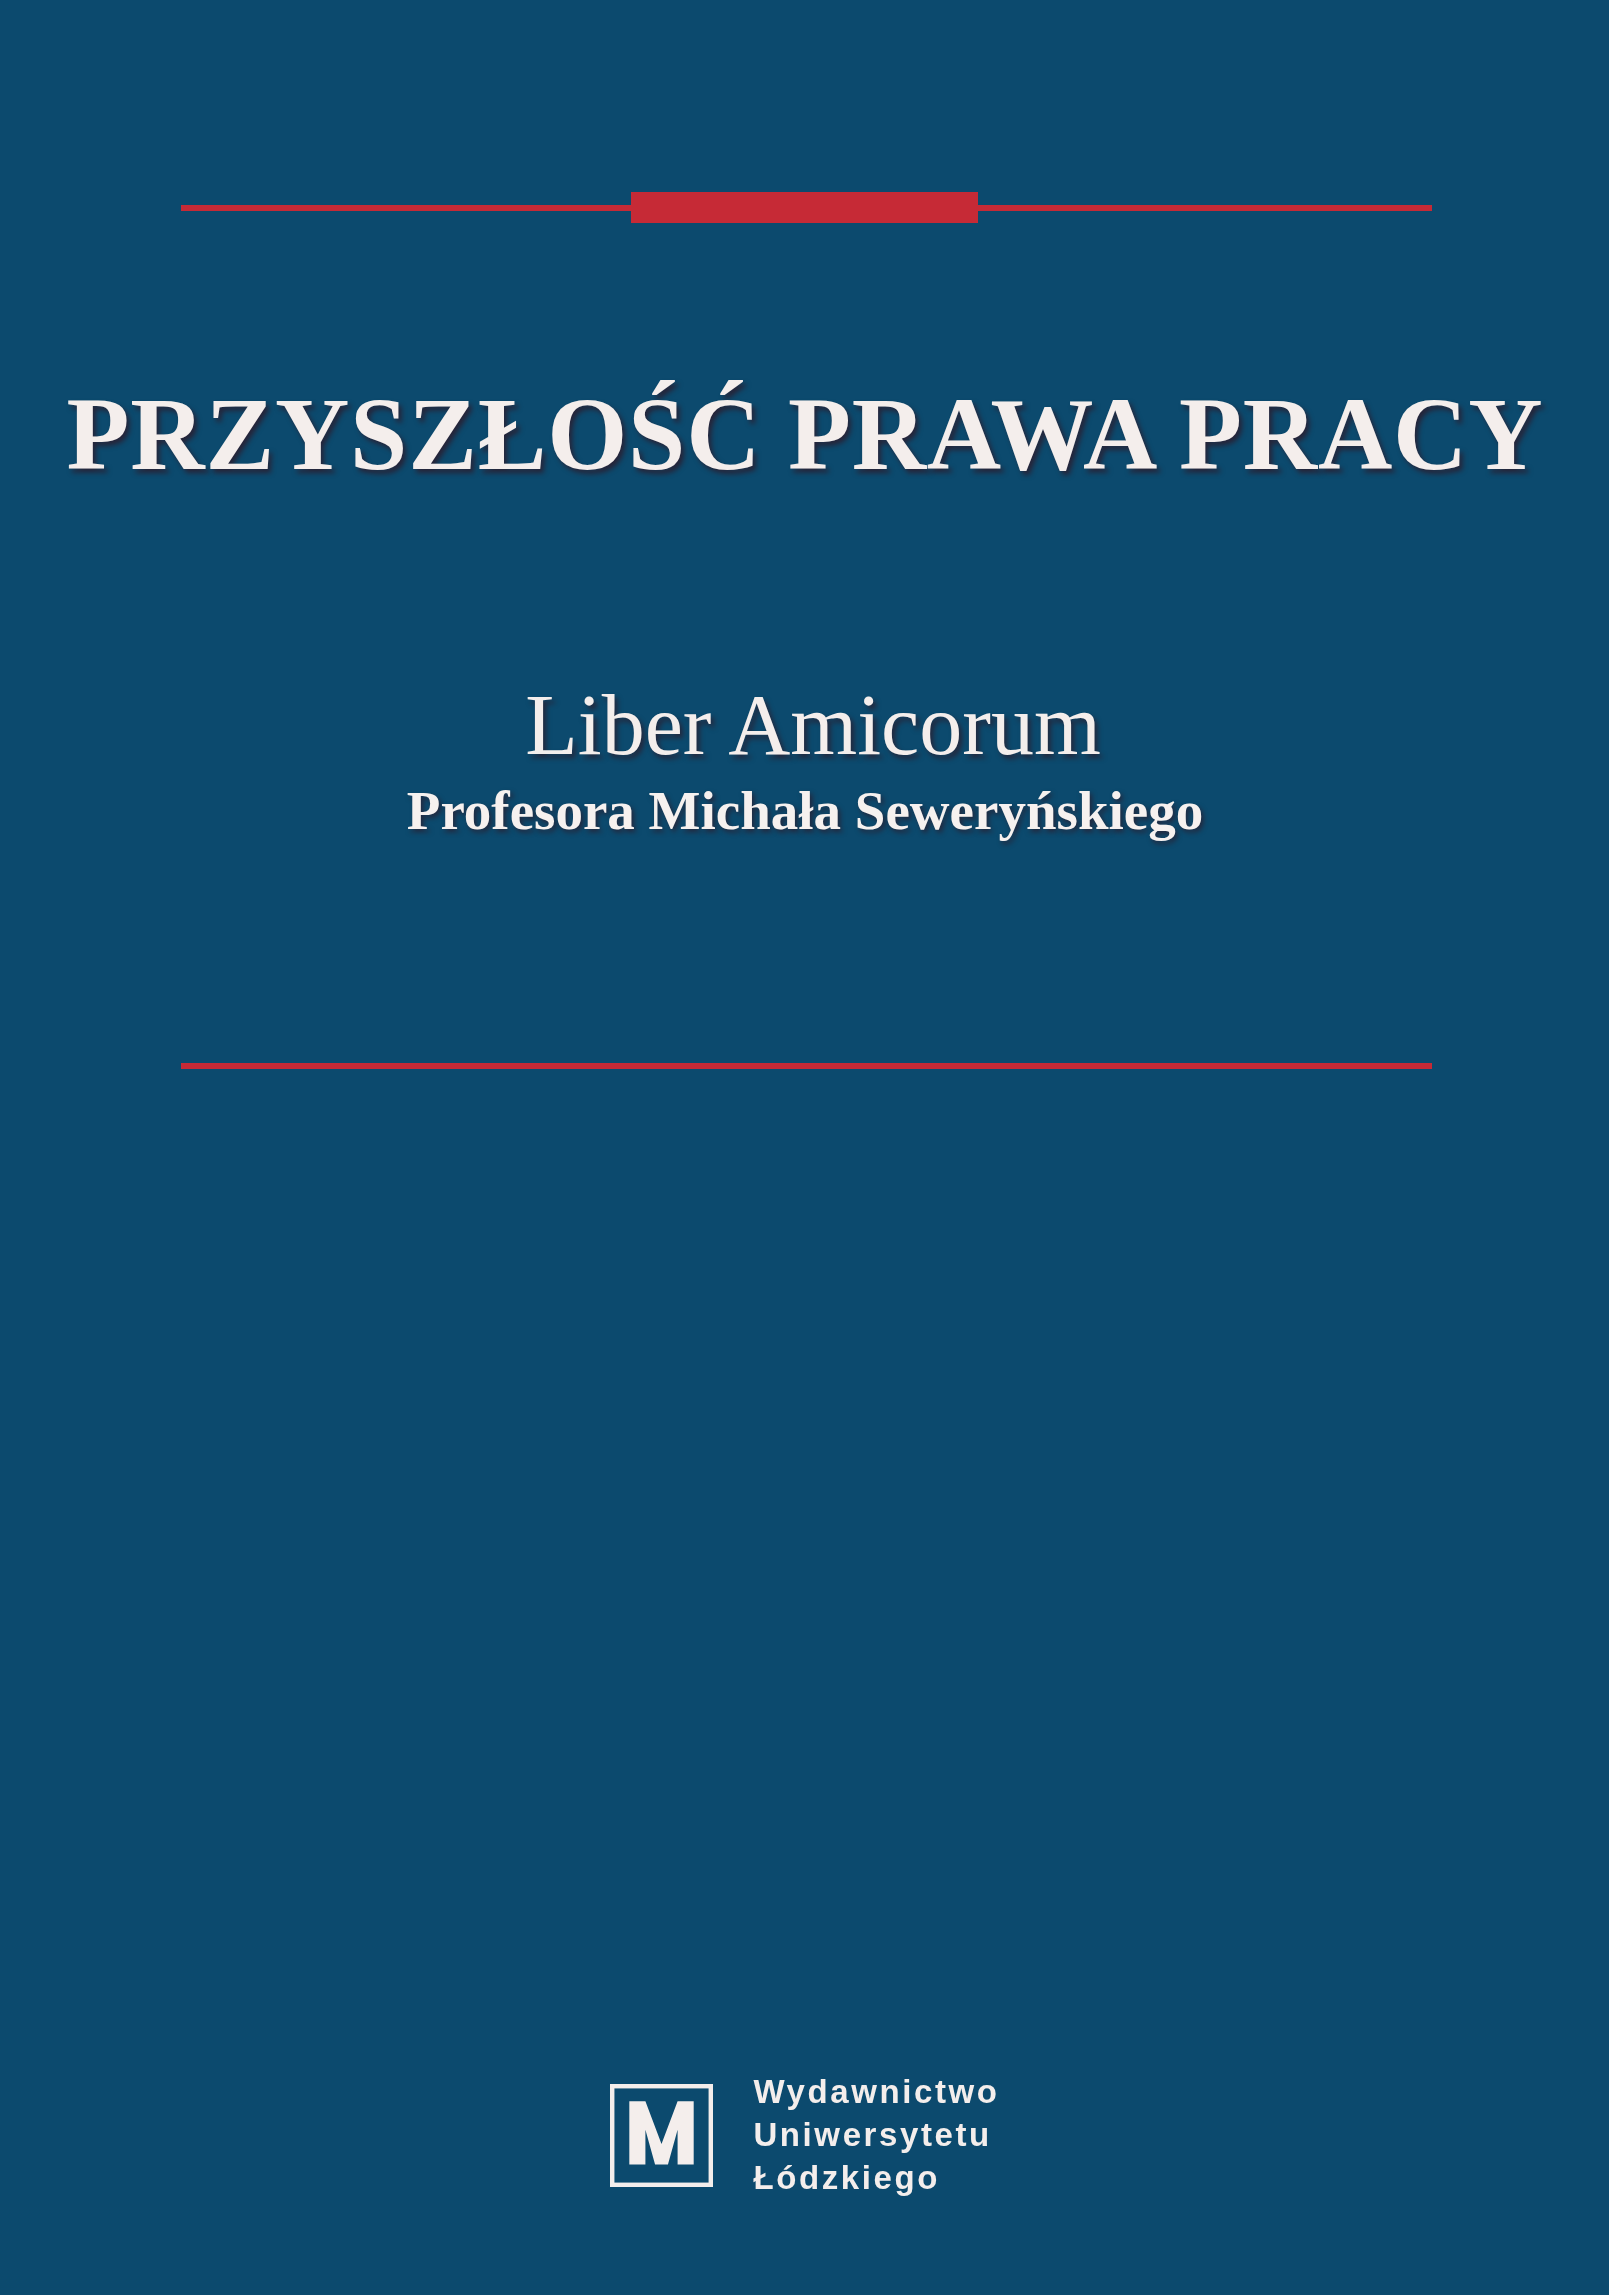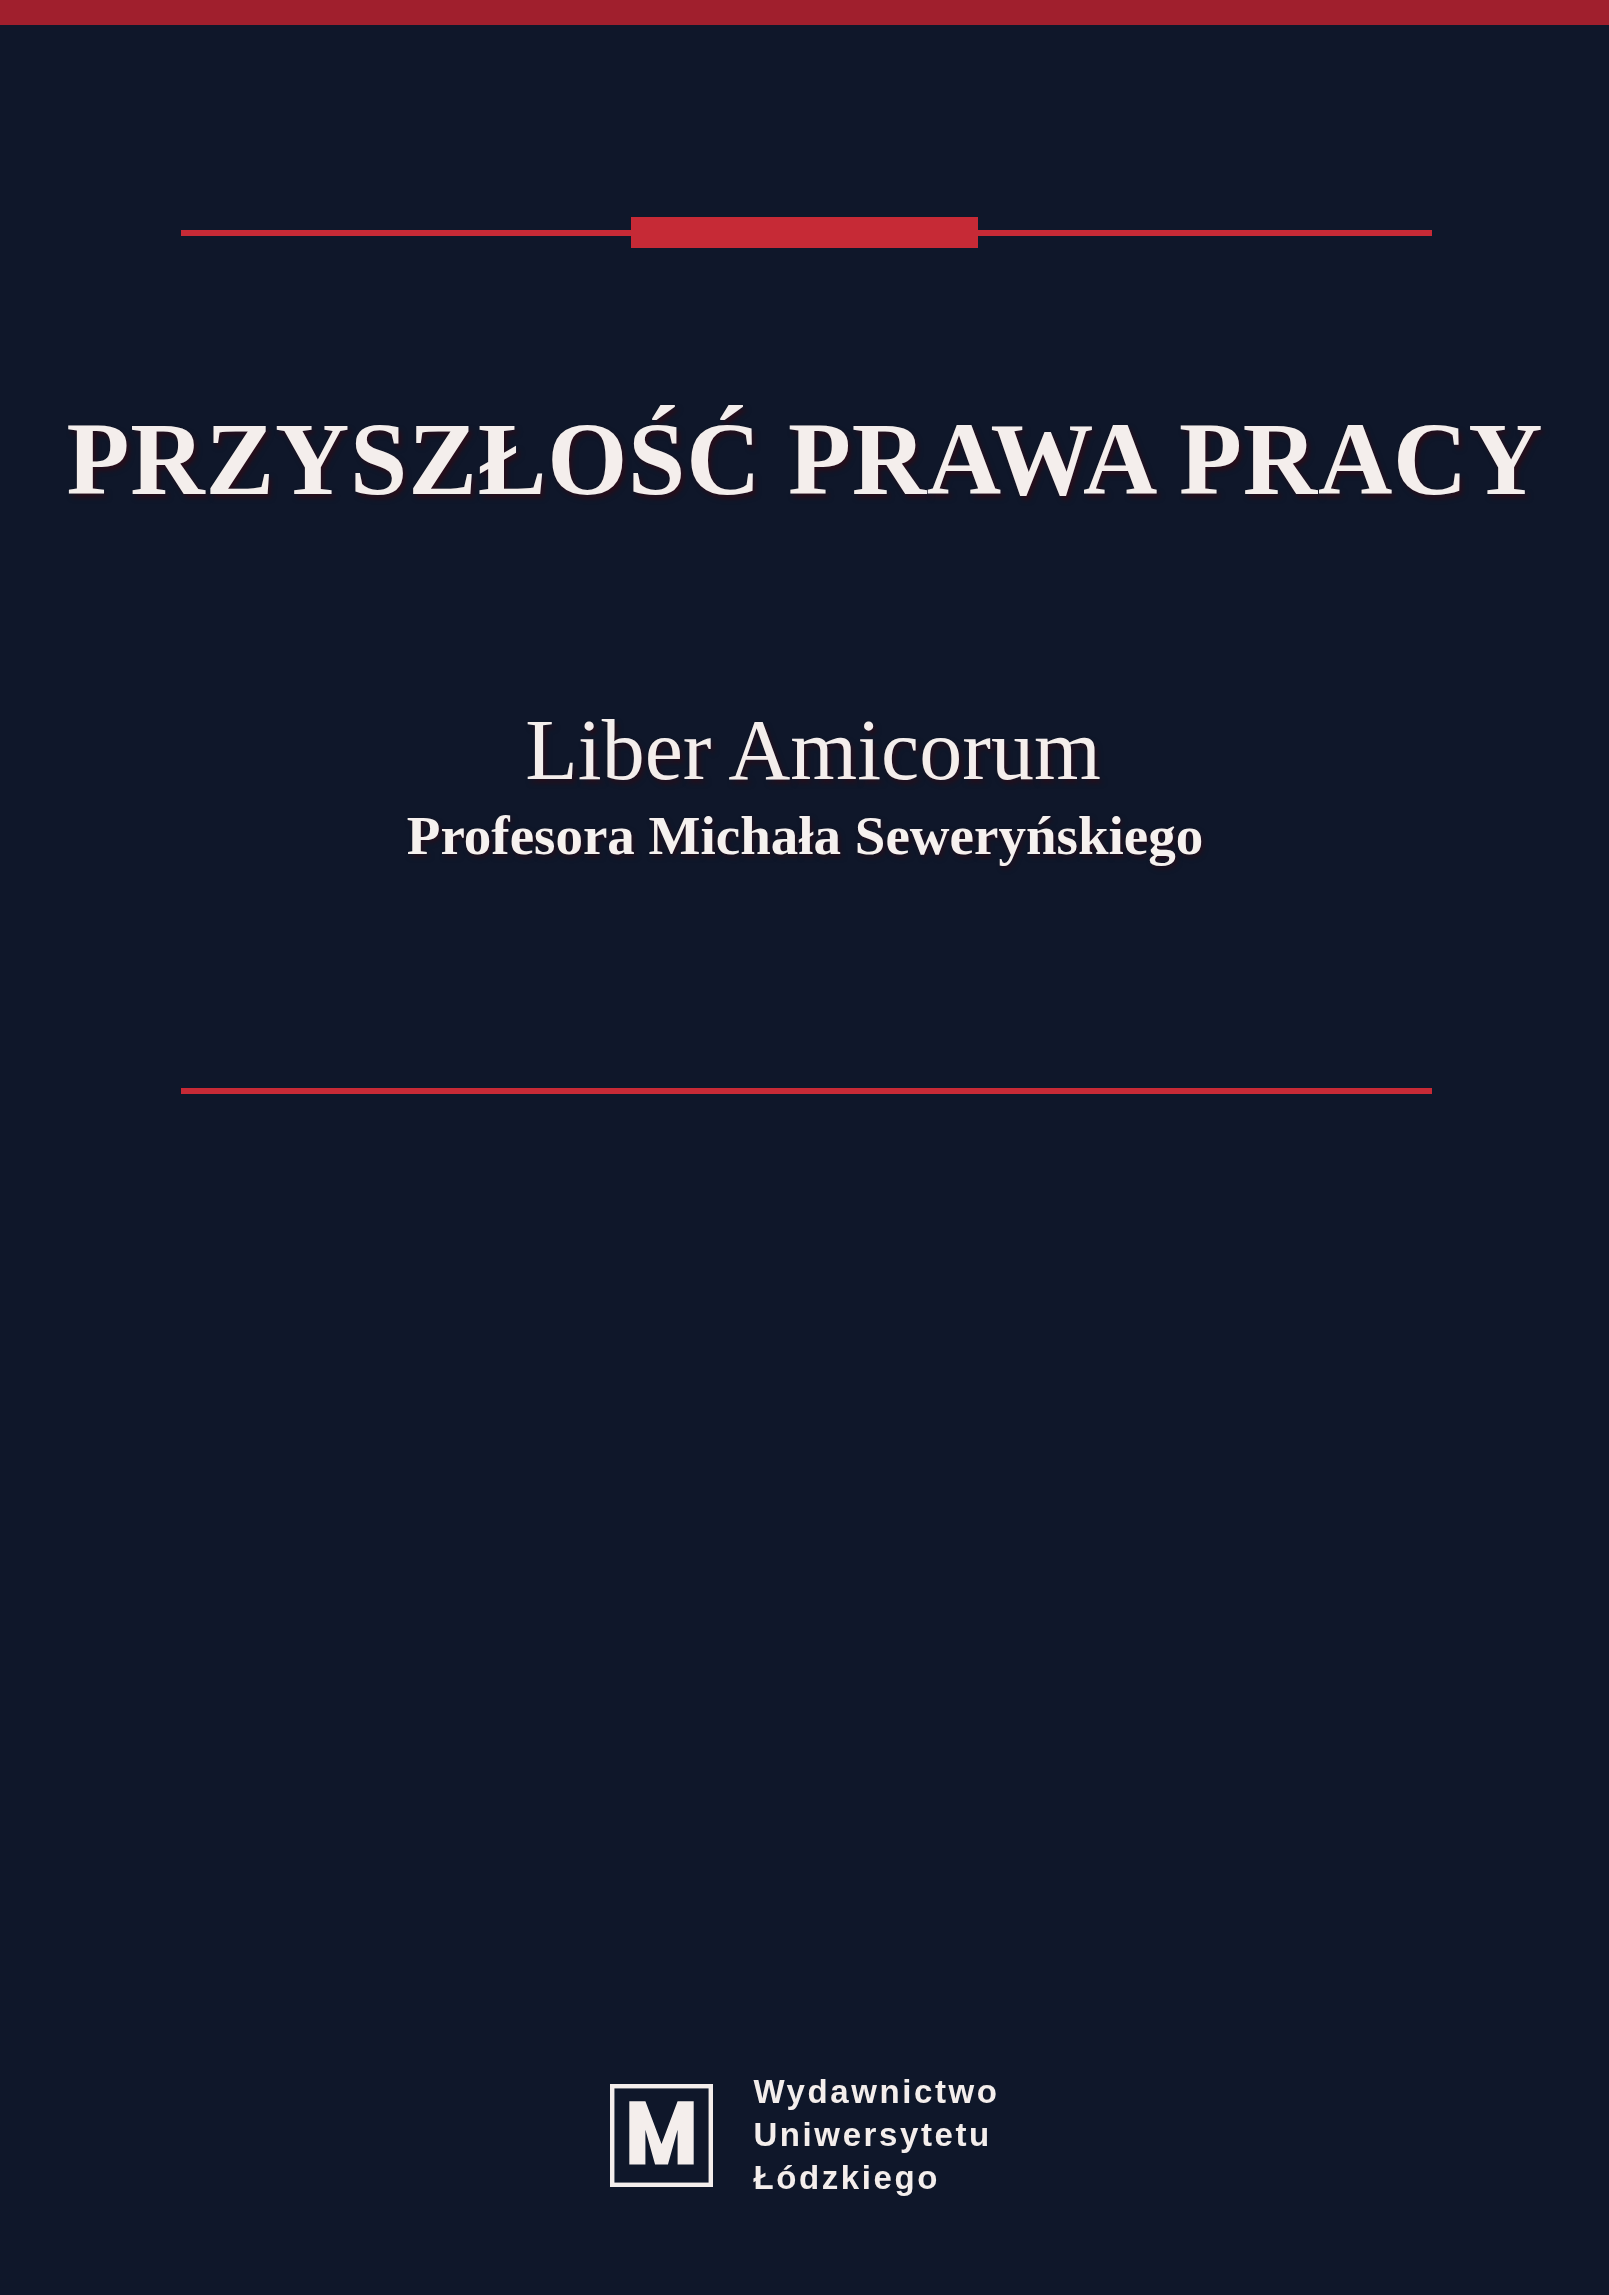--- a/index.html
+++ b/index.html
@@ -11,25 +11,24 @@
     height: 2295px;
     background: #a01f2d;
     font-family: "Liberation Serif", serif;
     overflow: hidden;
     position: relative;
   }
 
   .cover {
     position: absolute;
     inset: 0;
-    background: #0f172a;
+    background: #0c4a6e;
     display: flex;
     flex-direction: column;
     align-items: center;
-    margin-top: 25px;
   }
 
   
   .rule-top-wrap {
     position: absolute;
     top: 192px;
     left: 0;
     width: 100%;
     height: 32px;
   }

